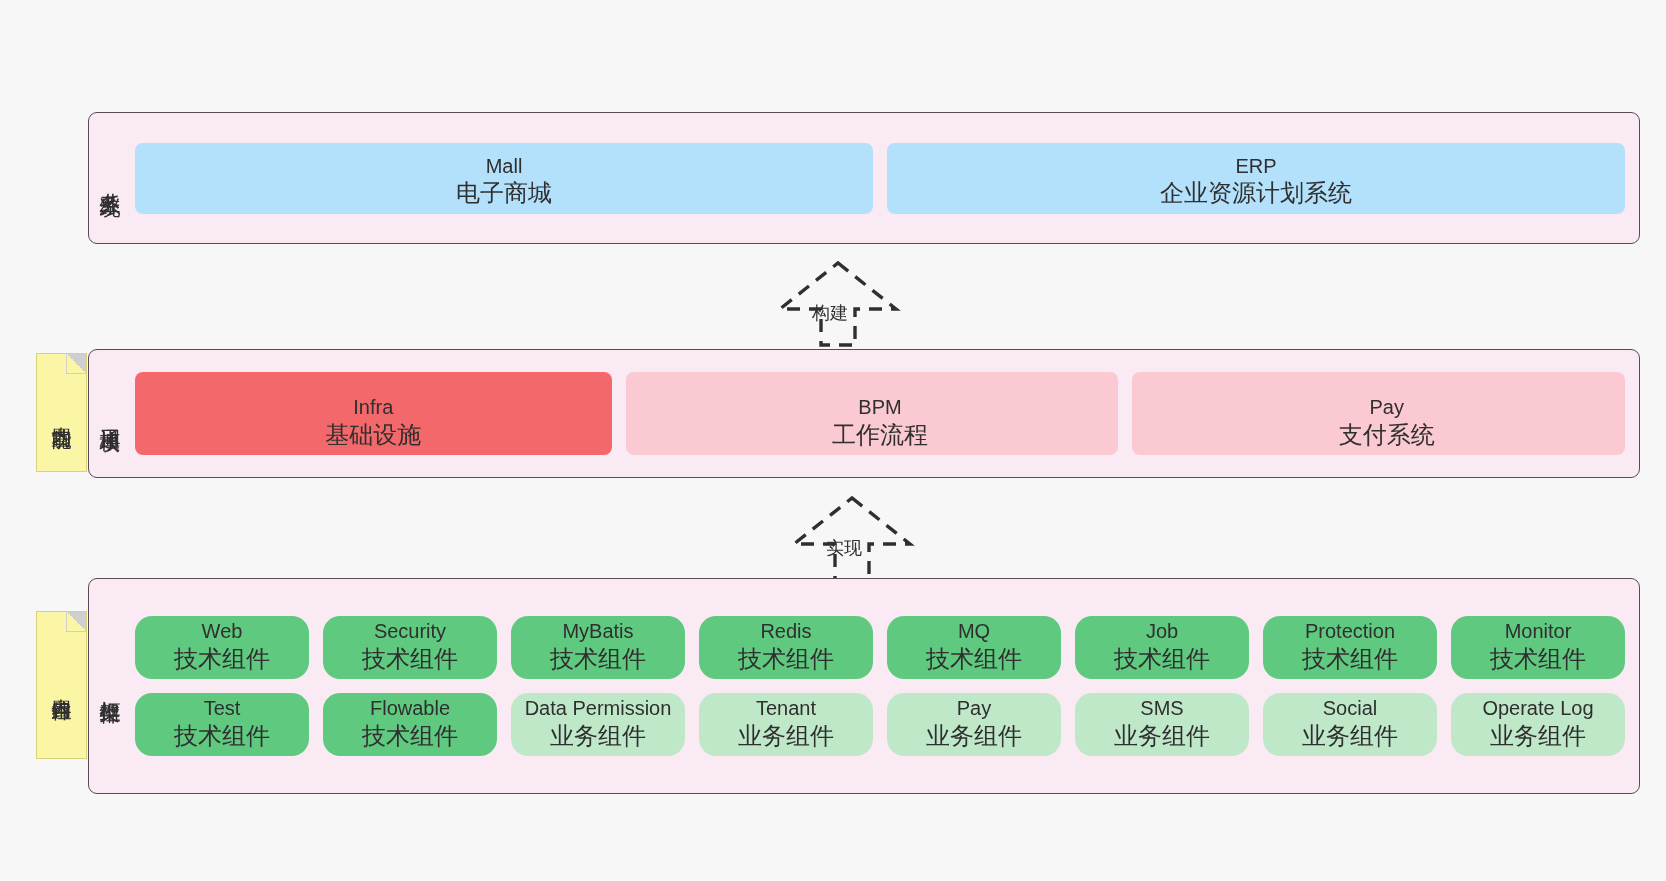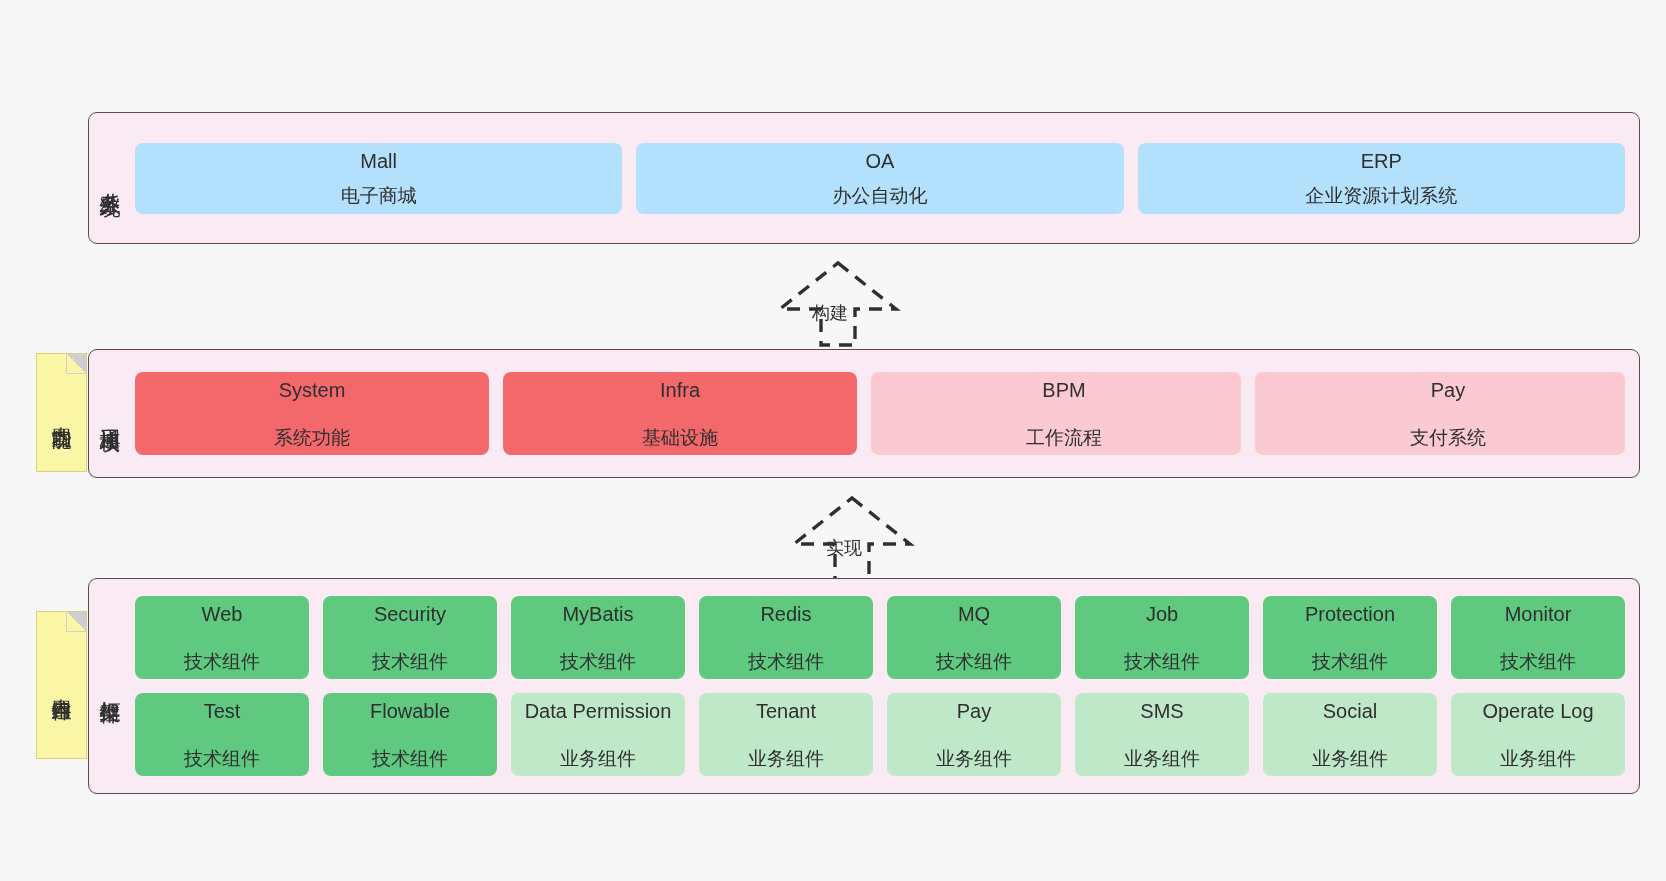--- a/index.html
+++ b/index.html
@@ -53,44 +53,44 @@
     display: flex;
     gap: 14px;
   }
   .cell {
     flex: 1 1 0;
     box-sizing: border-box;
     border-radius: 8px;
     display: flex;
     flex-direction: column;
     align-items: center;
-    justify-content: space-between;
+    justify-content: flex-end;
     text-align: center;
     color: #2f2f2f;
     line-height: 1.22;
     padding: 6px 4px;
   }
   .cell .c-en { font-size: 20px; }
-  .cell .c-cn { font-size: 19px; }
+  .cell .c-cn { font-size: 24px; }
 
   
   .c-blue      { background: #b3e0fb; }
   .c-red       { background: #f2686b; }
   .c-pink      { background: #fbc9d1; padding-left: 20px; }
   .c-green     { background: #5fc97f; }
   .c-lgreen    { background: #bfe8c9; }
 
   
   #layer-business { left: 88px;  top: 112px; width: 1552px; height: 132px; }
   #layer-common   { left: 88px;  top: 349px; width: 1552px; height: 129px; }
   #layer-frame    { left: 88px;  top: 578px; width: 1552px; height: 216px; }
 
   #layer-business .cell { height: 71px; }
   #layer-common   .cell { height: 83px; }
-  #layer-frame    .cell { height: 83px; }
+  #layer-frame    .cell { height: 63px; border-radius: 17px; }
 
   
   .sticky {
     position: absolute;
     box-sizing: border-box;
     background: #fbf6a5;
     border: 1px solid #d9d27a;
     display: flex;
     align-items: center;
     justify-content: center;
@@ -138,48 +138,40 @@
 
 <div class="layer" id="layer-business">
   <div class="layer-label">业务系统</div>
   <div class="layer-body">
     <div class="row">
       <div class="cell c-blue">
         <span class="c-en">Mall</span>
         <span class="c-cn">电子商城</span>
       </div>
       <div class="cell c-blue">
-        <span class="c-en">OA</span>
-        <span class="c-cn">办公自动化</span>
-      </div>
-      <div class="cell c-blue">
         <span class="c-en">ERP</span>
         <span class="c-cn">企业资源计划系统</span>
       </div>
     </div>
   </div>
 </div>
 
 <div class="uml-arrow" id="arrow-build">
   <svg width="180" height="88" viewBox="0 0 180 88">
     <path d="M 90 4 L 148 50 L 107 50 L 107 86 L 73 86 L 73 50 L 32 50 Z" fill="none" stroke="#2f2f2f" stroke-width="3.4" stroke-dasharray="13 9" stroke-linejoin="miter" stroke-linecap="butt"></path>
   </svg>
   <div class="arrow-label">构建</div>
 </div>
 
 <div class="sticky" id="sticky-common">内置功能</div>
 <div class="layer" id="layer-common">
   <div class="layer-label">通用模块</div>
   <div class="layer-body">
     <div class="row">
       <div class="cell c-red">
-        <span class="c-en">System</span>
-        <span class="c-cn">系统功能</span>
-      </div>
-      <div class="cell c-red">
         <span class="c-en">Infra</span>
         <span class="c-cn">基础设施</span>
       </div>
       <div class="cell c-pink">
         <span class="c-en">BPM</span>
         <span class="c-cn">工作流程</span>
       </div>
       <div class="cell c-pink">
         <span class="c-en">Pay</span>
         <span class="c-cn">支付系统</span>

